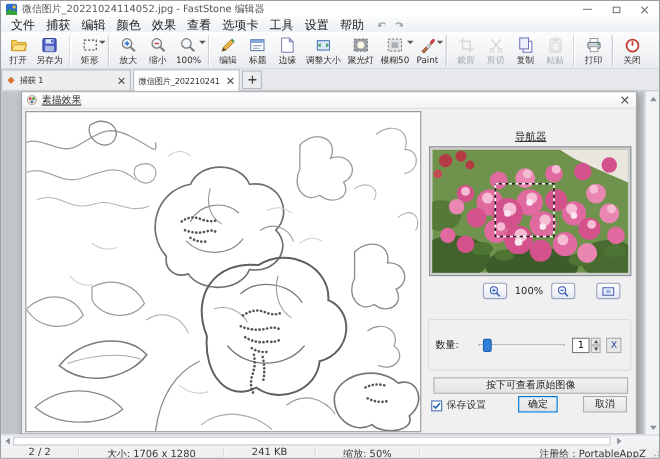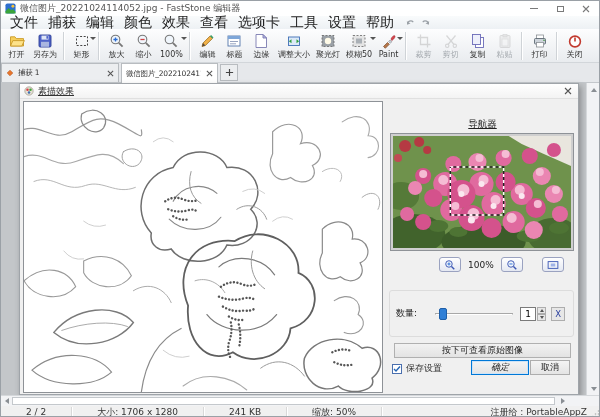--- a/index.html
+++ b/index.html
@@ -12,21 +12,21 @@
     display:flex;align-items:center;padding-left:4px;text-align:center;}
   .titlebar .app-icon{width:11px;height:11px;margin-right:4px;flex:0 0 auto;}
   .titlebar .title-text{font-size:9px;color:#555;white-space:nowrap;}
   .win-controls{position:absolute;right:0;top:0;height:15px;display:flex;}
   .win-btn{width:26px;height:15px;display:flex;align-items:center;justify-content:center;}
   .glyph-min{width:8px;height:1px;background:#7a7a7a;}
   .glyph-max{width:7px;height:6px;border:1px solid #7a7a7a;}
   
   .menubar{position:absolute;left:0;top:15px;right:0;height:13px;
     background:linear-gradient(#f9fbfc,#edf1f4);display:flex;align-items:center;
-    font-size:14px;color:#222;padding-left:4px;}
+    font-size:11px;color:#222;padding-left:4px;}
   .menu-item{padding:0 5px;cursor:default;}
   .undoredo{display:flex;gap:4px;margin-left:6px;}
   
   .toolbar{position:absolute;left:0;top:28px;right:0;height:34px;
     background:linear-gradient(#fdfdfe,#e9ecef);border-bottom:1px solid #d2d6da;
     display:flex;align-items:center;padding:0 2px;}
   .tbtn{position:relative;display:flex;flex-direction:column;align-items:center;
     justify-content:center;min-width:27px;height:32px;padding:1px 3px 0 3px;border-radius:2px;}
   .tbtn svg{width:16px;height:16px;}
   .tbtn .tlabel{font-size:8px;line-height:9px;color:#333;margin-top:1px;white-space:nowrap;}
@@ -96,21 +96,21 @@
     font-size:9px;color:#222;display:flex;align-items:center;justify-content:center;}
   .bottom-row{position:absolute;left:0;top:261px;width:100%;height:16px;}
   .checkbox-wrap{position:absolute;left:5px;top:2px;display:flex;align-items:center;}
   .checkbox{width:10px;height:10px;border:1px solid #4a6fae;background:#fff;
     display:flex;align-items:center;justify-content:center;margin-right:4px;}
   .checkbox svg{width:8px;height:8px;}
   .dlg-btn{position:absolute;top:0;height:15px;border:1px solid #adadad;
     background:linear-gradient(#f4f4f4,#e4e4e4);font-size:9px;color:#222;
     display:flex;align-items:center;justify-content:center;}
   .dlg-btn.default{border:1px solid #0078d7;box-shadow:inset 0 0 0 1px #cfe4f7;}
-  .ok-btn{left:84px;width:58px;font-style:italic;}
+  .ok-btn{left:84px;width:36px;}
   .cancel-btn{left:143px;width:40px;text-align:center;}
   
   .vscroll{position:absolute;left:585px;top:0;width:14px;height:312px;background:#f2f3f5;
     border-left:1px solid #d5d8db;}
   .vs-up,.vs-down{position:absolute;left:0;width:14px;height:13px;display:flex;
     align-items:center;justify-content:center;}
   .vs-up{top:0;} .vs-down{bottom:0;}
   .hscroll{position:absolute;left:0;top:394px;width:600px;height:11px;background:#f2f3f5;
     border-top:1px solid #d5d8db;}
   .hs-left,.hs-right{position:absolute;top:0;width:11px;height:10px;display:flex;

